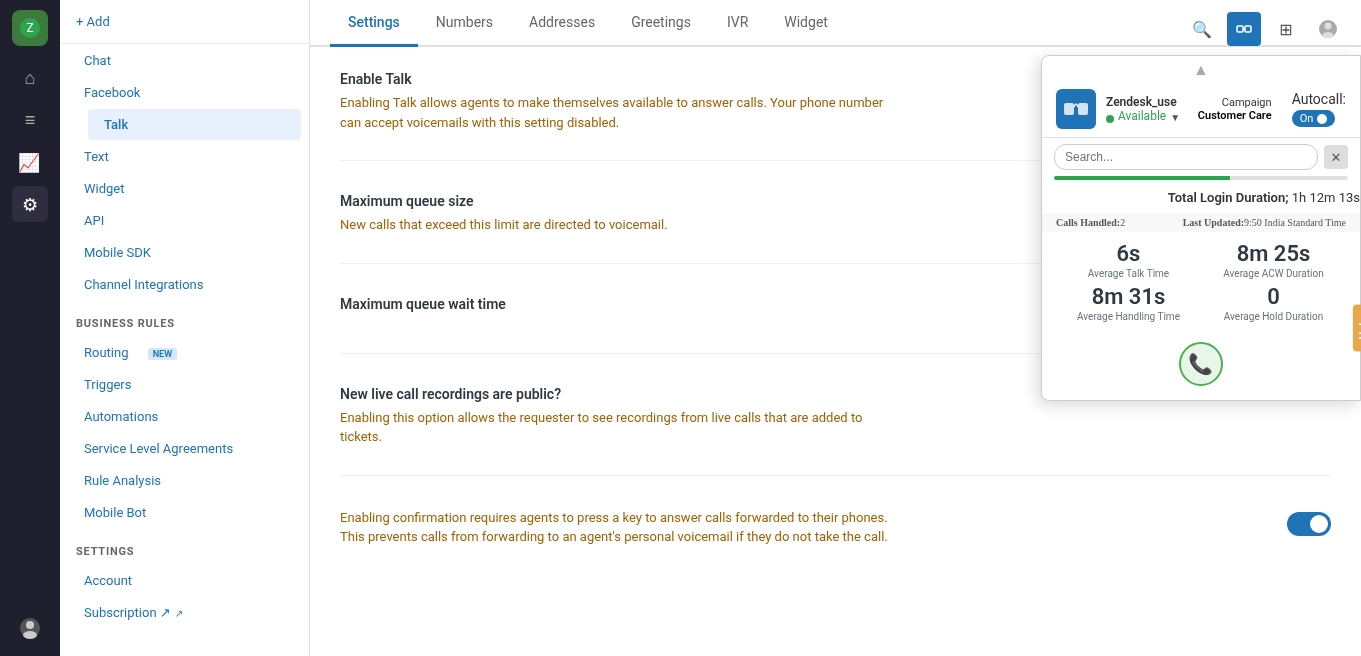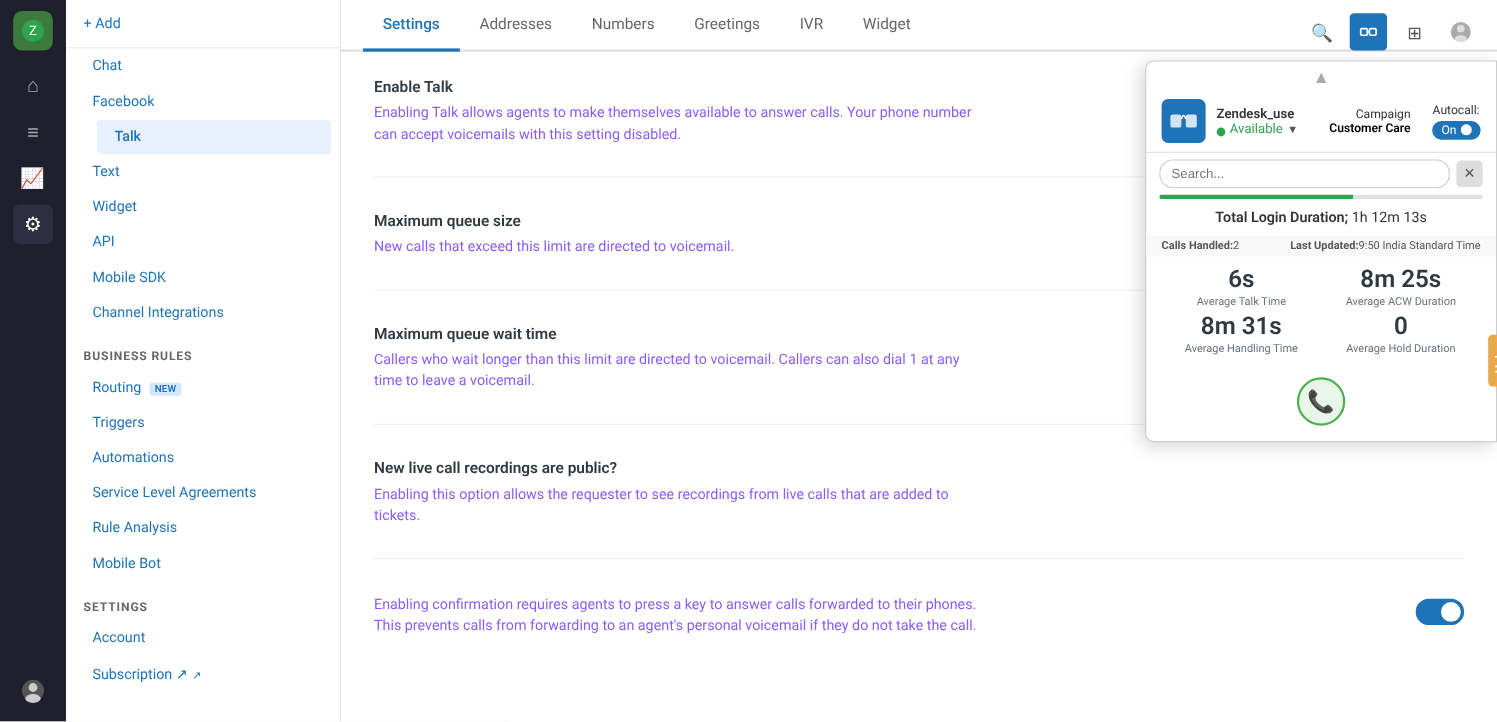--- a/index.html
+++ b/index.html
@@ -73,21 +73,21 @@
       border-radius: 4px;
       margin: 1px 8px;
     }
     .sidebar-item.active { background: #e8f0fe; color: #1f73b7; font-weight: 500; margin-left: 28px; }
     .sidebar-item .badge-new {
       background: #d1e8ff;
       color: #1f73b7;
       font-size: 9px;
       padding: 1px 5px;
       border-radius: 3px;
-      margin-left: 4px;
+      margin-left: 16px;
       font-weight: 600;
       text-transform: uppercase;
     }
     .sidebar-item.ext-link::after {
       content: '↗';
       font-size: 10px;
       margin-left: 4px;
     }
 
     
@@ -139,21 +139,21 @@
       align-items: flex-start;
     }
     .setting-title {
       font-size: 14px;
       font-weight: 600;
       color: #2f3941;
       margin-bottom: 6px;
     }
     .setting-desc {
       font-size: 13px;
-      color: #8b5cf6;
+      color: #a16207;
       max-width: 560px;
       line-height: 1.5;
     }
     .setting-input {
       border: 1px solid #ccc;
       border-radius: 4px;
       padding: 6px 10px;
       font-size: 13px;
       width: 60px;
       text-align: center;
@@ -239,21 +239,21 @@
     .widget-username { font-size: 12px; font-weight: 600; color: #333; }
     .widget-status {
       display: flex; align-items: flex-end; gap: 4px;
       font-size: 12px;
       color: #2ea44f;
     }
     .status-dot { width: 8px; height: 8px; background: #2ea44f; border-radius: 50%; }
     .status-arrow { color: #555; font-size: 10px; }
     .widget-campaign { font-size: 11px; color: #333; }
     .widget-campaign-name { font-size: 11px; font-weight: 600; }
-    .autocall-label { font-size: 11px; color: #333; }
+    .autocall-label { font-size: 14px; color: #333; }
     .autocall-toggle {
       background: #1f73b7;
       color: #fff;
       font-size: 11px;
       padding: 2px 8px;
       border-radius: 12px;
       display: inline-flex;
       align-items: center;
       gap: 4px;
     }
@@ -281,34 +281,35 @@
     }
 
     .widget-green-bar {
       height: 4px;
       background: linear-gradient(to right, #2ea44f 60%, #e0e0e0 60%);
       margin: 0 12px;
       border-radius: 2px;
     }
 
     .widget-duration {
-      text-align: center;
+      text-align: right;
       padding: 10px 0 8px;
       font-size: 13px;
       color: #333;
     }
     .widget-duration strong { font-weight: 600; }
 
     .widget-stats-bar {
       display: flex;
       justify-content: space-between;
       padding: 4px 14px;
       background: #f8f8f8;
       font-size: 10px;
       color: #555;
+      font-family: Liberation Serif, serif;
     }
 
     .widget-metrics {
       display: grid;
       grid-template-columns: 1fr 1fr;
       padding: 10px 14px;
       gap: 6px 0;
     }
     .metric-cell { text-align: center; }
     .metric-value {
@@ -422,22 +423,22 @@
       <svg width="20" height="20" viewBox="0 0 20 20">
           <circle cx="10" cy="10" r="9" fill="#aaa"></circle>
           <circle cx="10" cy="7" r="3.5" fill="#ddd"></circle>
           <ellipse cx="10" cy="16" rx="5.5" ry="3" fill="#ddd"></ellipse>
         </svg>
     </div>
   </div>
 
   <div class="tabs-bar">
     <div class="tab-item active">Settings</div>
+    <div class="tab-item">Numbers</div>
     <div class="tab-item">Addresses</div>
-    <div class="tab-item">Numbers</div>
     <div class="tab-item">Greetings</div>
     <div class="tab-item">IVR</div>
     <div class="tab-item">Widget</div>
   </div>
 
   <div class="content-area">
 
     <div class="setting-block">
       <div class="setting-row">
         <div>
@@ -454,21 +455,20 @@
           <div class="setting-desc">New calls that exceed this limit are directed to voicemail.</div>
         </div>
         <input class="setting-input" type="text" value="5" style="">
       </div>
     </div>
 
     <div class="setting-block">
       <div class="setting-row">
         <div>
           <div class="setting-title">Maximum queue wait time</div>
-          <div class="setting-desc">Callers who wait longer than this limit are directed to voicemail. Callers can also dial 1 at any time to leave a voicemail.</div>
         </div>
         <input class="setting-input" type="text" value="1 min" style="width: 80px;">
       </div>
     </div>
 
     <div class="setting-block">
       <div class="setting-row">
         <div>
           <div class="setting-title">New live call recordings are public?</div>
           <div class="setting-desc">Enabling this option allows the requester to see recordings from live calls that are added to tickets.</div>

